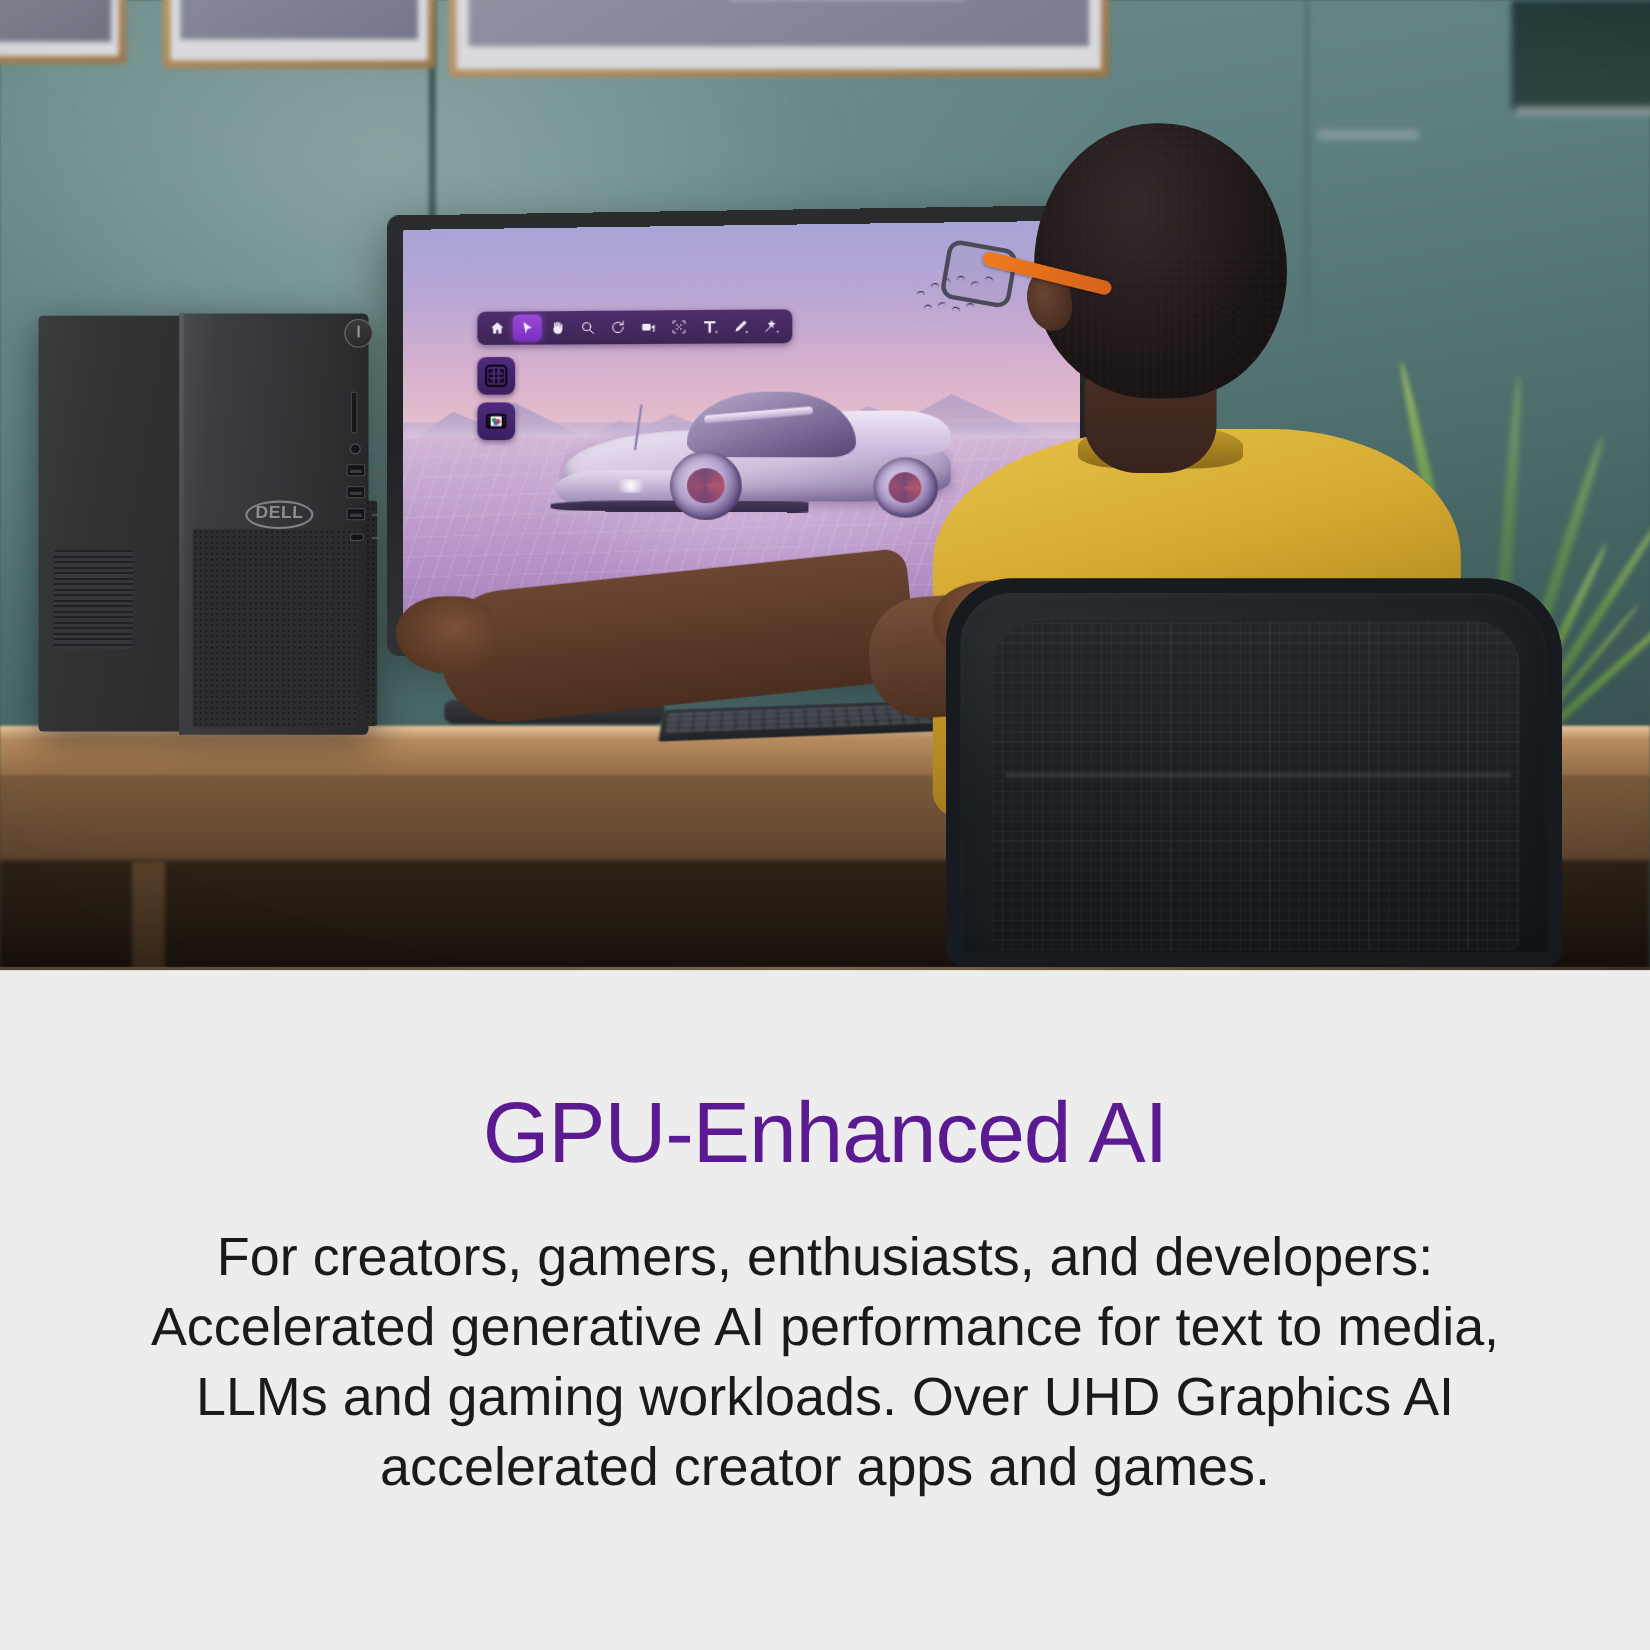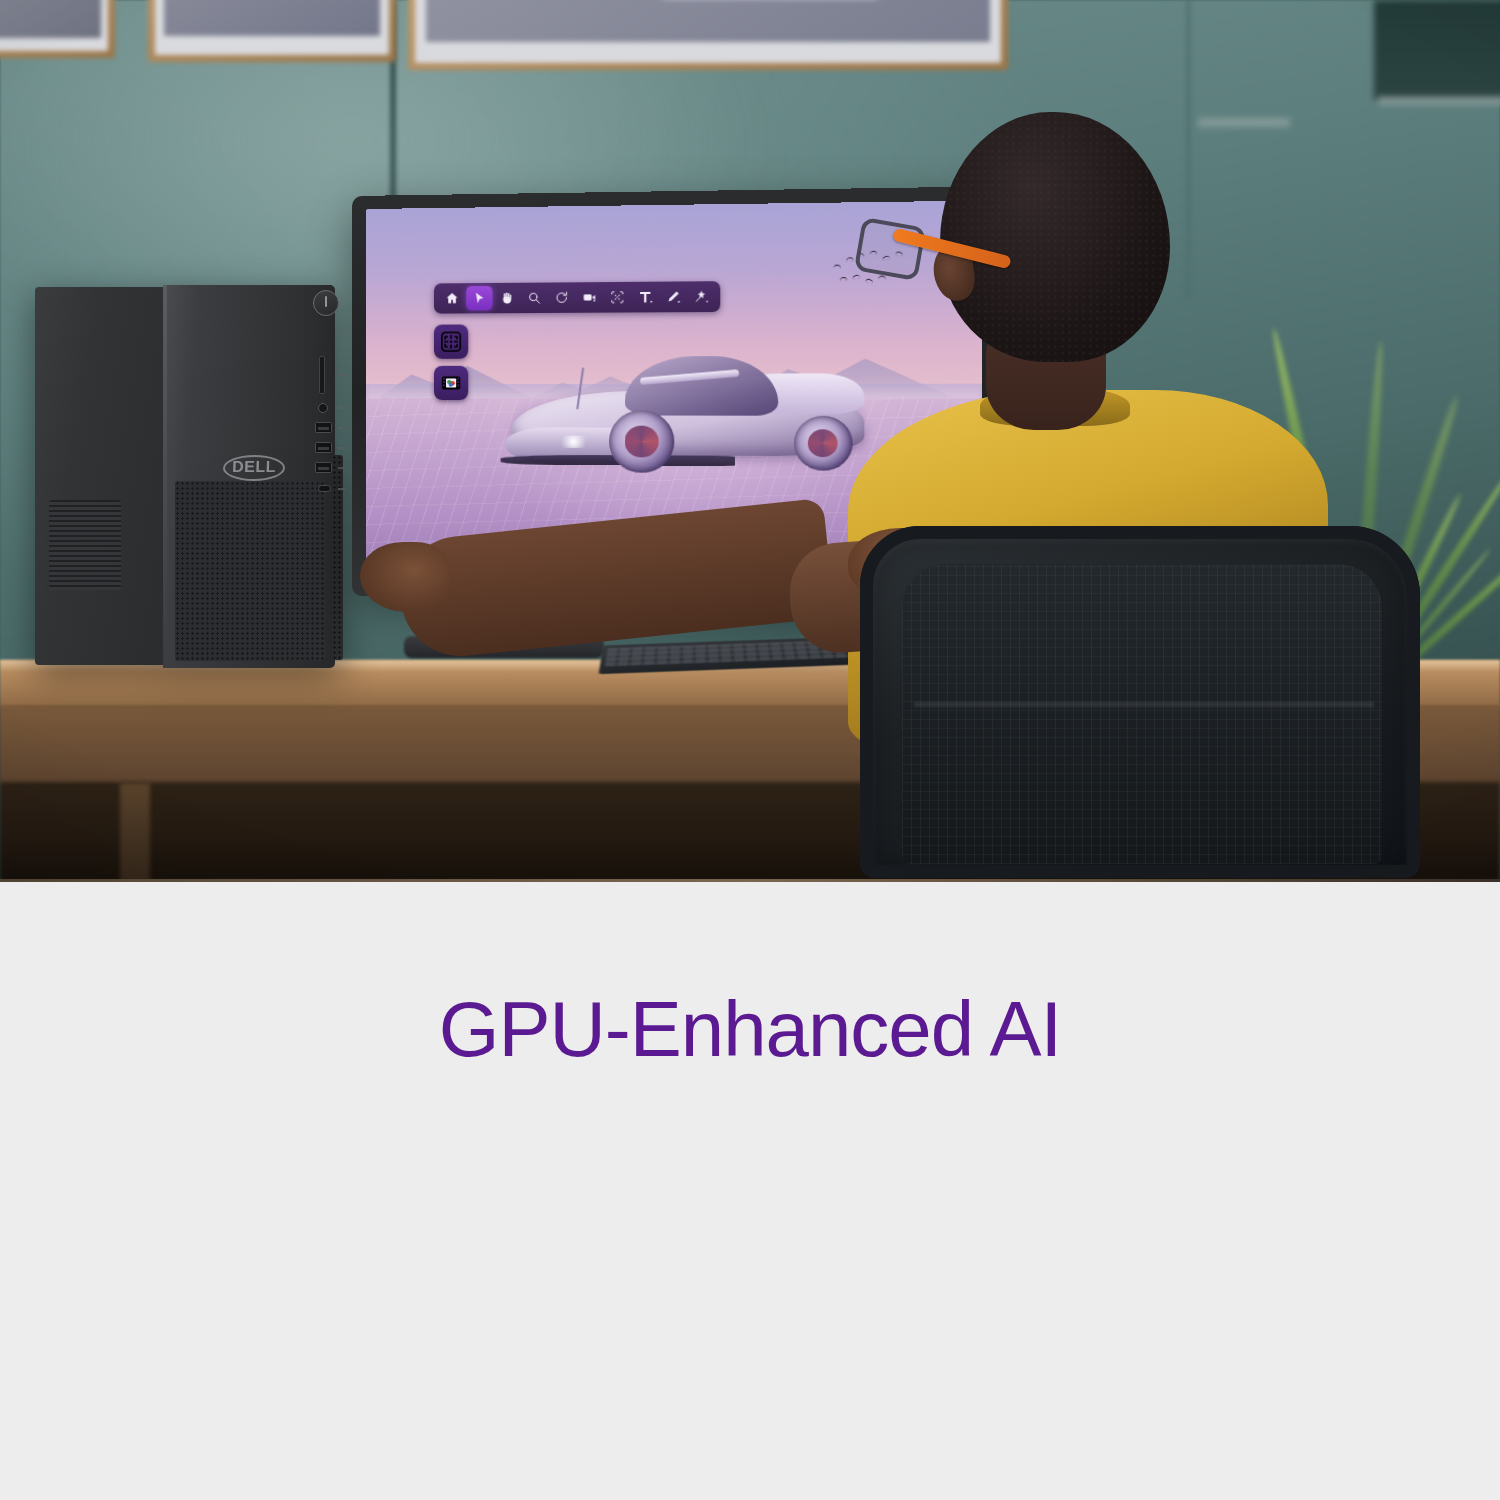--- a/index.html
+++ b/index.html
@@ -804,15 +804,16 @@
       <div class="chair-lumbar"></div>
       <div class="chair-rim"></div>
     </div>
 
     <div class="vignette"></div>
     <div class="photo-bottom-line"></div>
   </div>
 
   <div class="panel">
     <h1>GPU-Enhanced AI</h1>
+    <p>For creators, gamers, enthusiasts, and developers: Accelerated generative AI performance for text to media, LLMs and gaming workloads. Over UHD Graphics AI accelerated creator apps and games.</p>
   </div>
 
 </div>
 
 </body></html>

